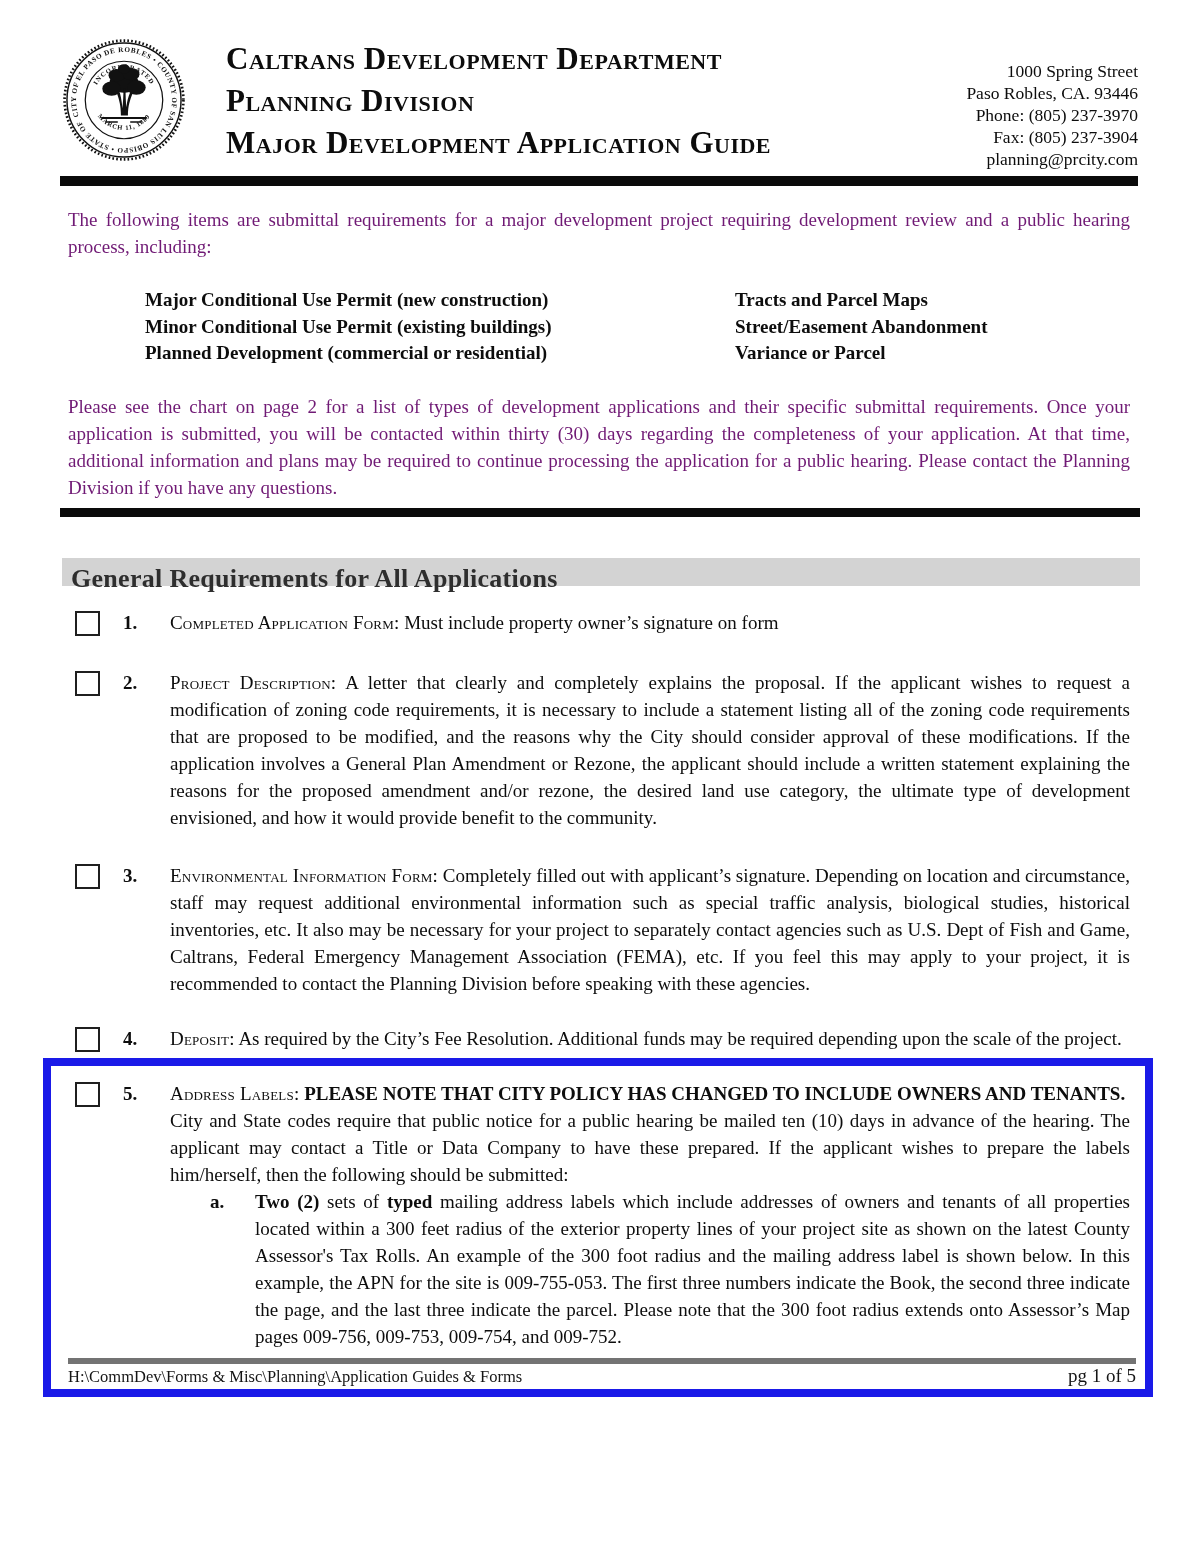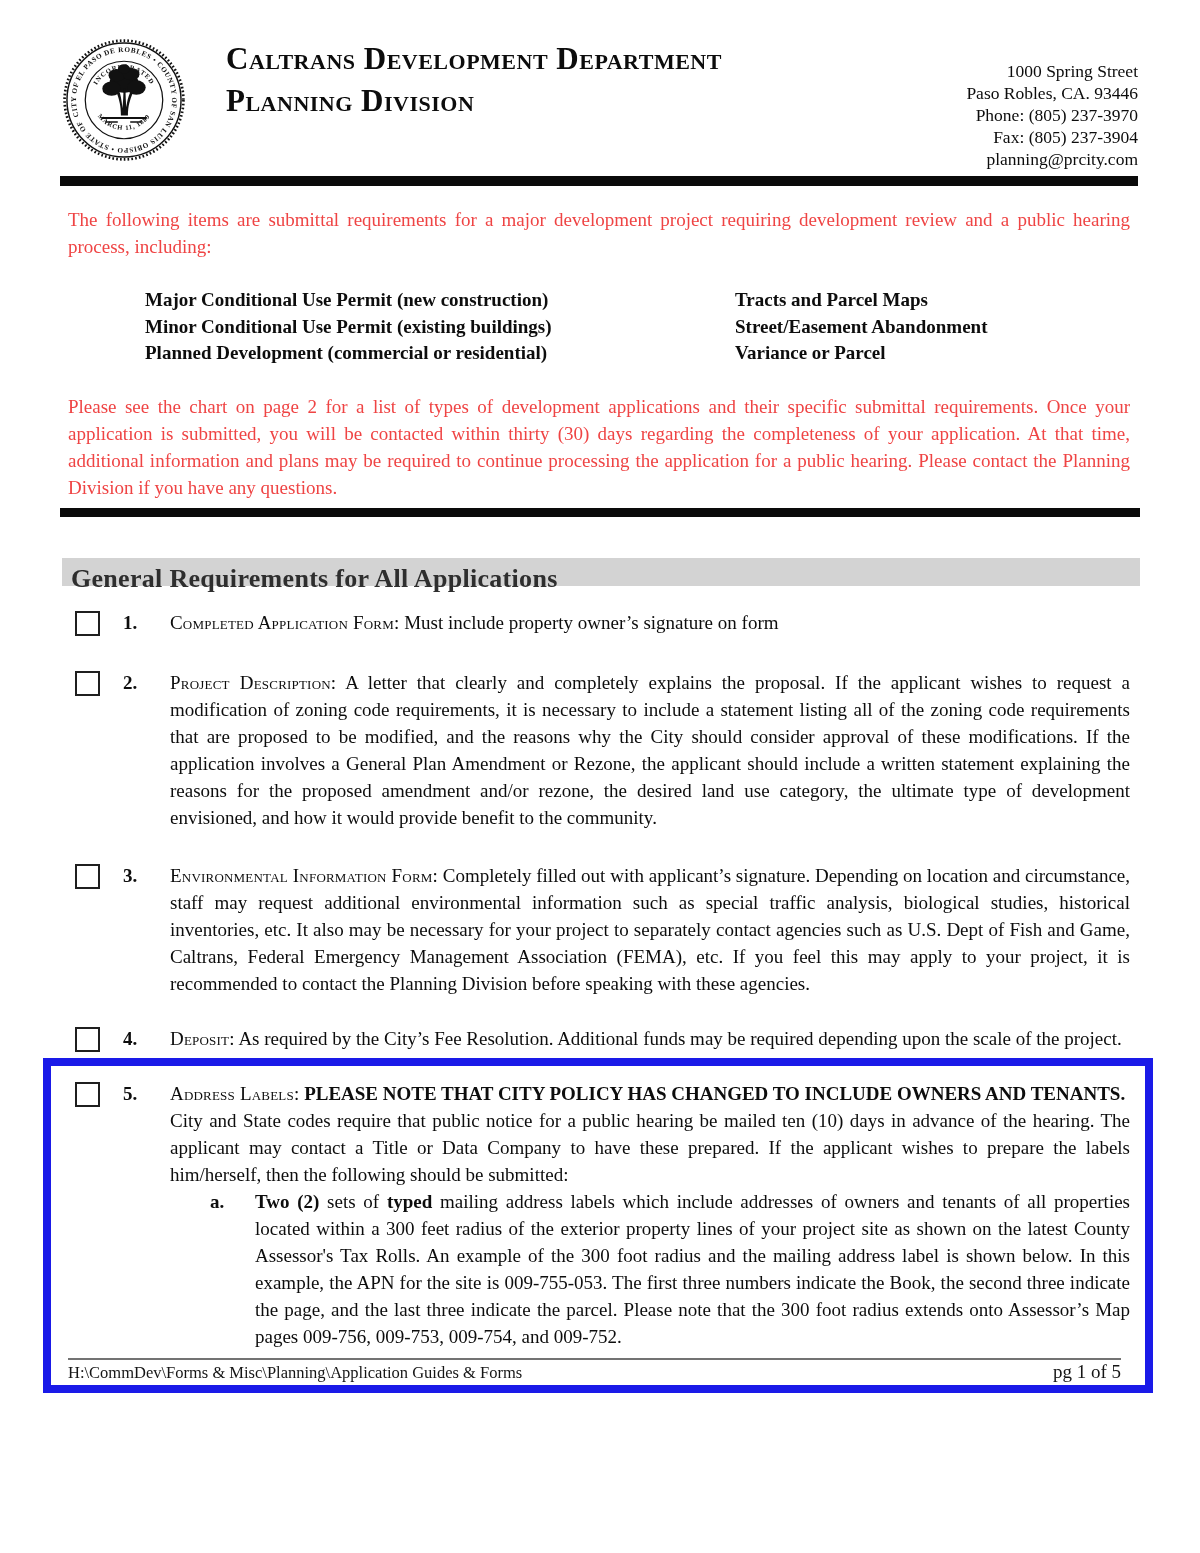--- a/index.html
+++ b/index.html
@@ -18,21 +18,21 @@
     font-weight:bold; font-variant:small-caps;
     font-size:31px; line-height:42px; letter-spacing:0.5px; color:#0c0c0c;
     white-space:nowrap;
   }
   .contact-block { text-align:right; font-size:17.5px; line-height:22px; padding-top:22px; color:#0c0c0c; white-space:nowrap; }
   .bar { height:10px; background:#0a0a0a; margin:6px 62px 0 60px; }
   .bar2 { height:9px; background:#0a0a0a; margin:7px 60px 0 60px; }
   
   .para {
     margin:20px 70px 0 68px; font-size:19px; line-height:27px;
-    text-align:justify; color:#ef4444;
+    text-align:justify; color:#701a75;
   }
   .permits {
     display:grid; grid-template-columns:590px 1fr;
     margin:27px 70px 0 145px; font-weight:bold; font-size:19px; line-height:26.5px;
     color:#0d0d0d;
   }
   .p2 { margin-top:26px; }
   
   .section-heading {
     margin:41px 60px 0 62px; height:28px; background:#d3d3d3;
@@ -61,22 +61,22 @@
   .blue-box {
     margin:6px 47px 0 43px;
     border:8px solid #1a1ae8;
     background:#fff;
   }
   .blue-box .item { padding:14px 15px 0 24px; }
   .blue-box .item5-body { margin-top:0; }
   
   .footer {
     display:flex; justify-content:space-between; align-items:flex-end;
-    margin:8px 24px 0 17px; padding:1px 0 2px 0;
-    border-top:2px solid #737373;
+    margin:8px 9px 0 17px; padding:1px 0 2px 0;
+    border-top:6px solid #737373;
   }
   .footer-path { font-size:16.5px; color:#151515; }
   .footer-page { font-size:19px; color:#151515;text-align:center; }
 </style>
 </head>
 <body>
 
 <div class="page">
 
   <div class="header">
@@ -107,20 +107,21 @@
         <ellipse cx="60" cy="30" rx="6" ry="4.5"></ellipse>
         <path d="M57,75 C57,66 55.5,60 53,53 L56,53 C57.5,59 58,63 58.5,68 C59,62 59.5,56 59.5,49 L61.5,49 C61.5,56 61.8,62 62.3,67 C63,61 64,57 66,52.5 L68.5,53 C65.8,60 63.8,66 63.8,75 Z"></path>
         <path d="M38,76.5 h44 v2 h-44 z"></path>
         <path d="M42,80.5 h12 v1.6 h-12 z M66,80.5 h11 v1.6 h-11 z"></path>
       </g>
     </svg>
 
     <div class="title-block">
       <div class="title-line">Caltrans Development Department</div>
       <div class="title-line">Planning Division</div>
+      <div class="title-line">Major Development Application Guide</div>
     </div>
 
     <div class="contact-block">
       <div>1000 Spring Street</div>
       <div>Paso Robles, CA. 93446</div>
       <div>Phone: (805) 237-3970</div>
       <div>Fax: (805) 237-3904</div>
       <div>planning@prcity.com</div>
     </div>
   </div>

